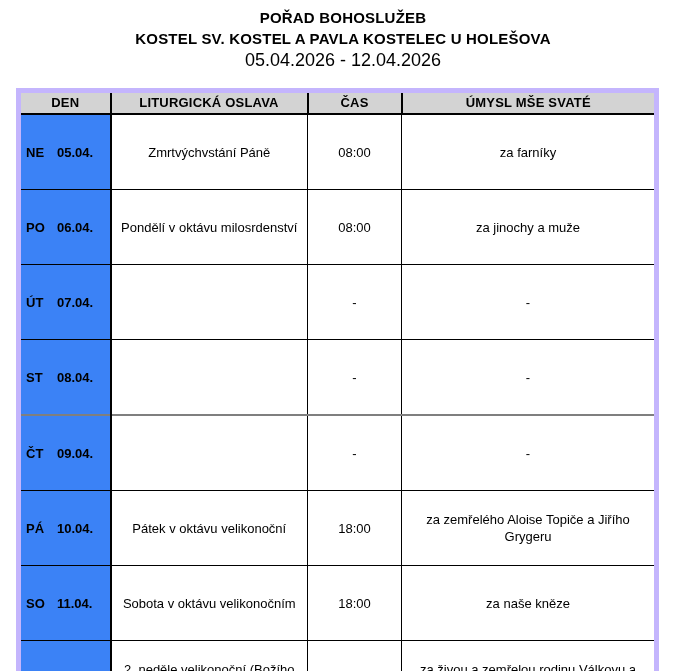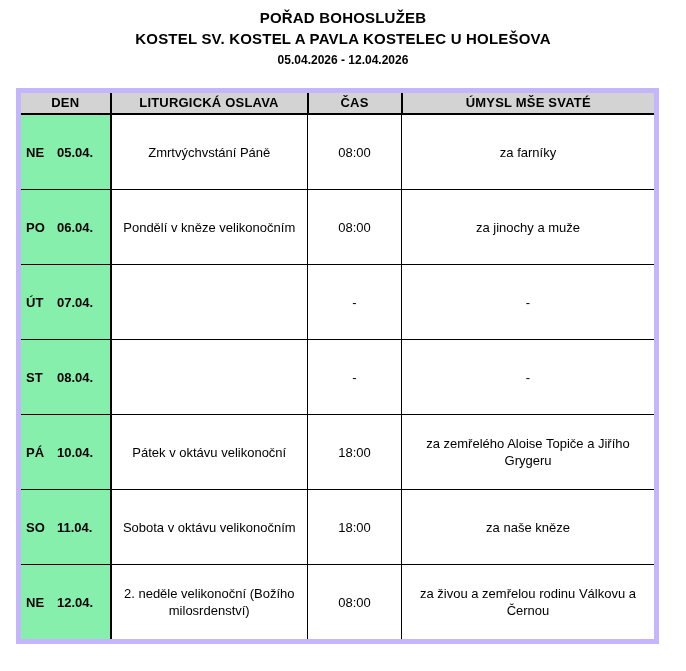--- a/index.html
+++ b/index.html
@@ -7,21 +7,21 @@
     position: relative;
     width: 686px;
     height: 671px;
     background: #ffffff;
     font-family: "Liberation Sans", "DejaVu Sans", sans-serif;
     color: #000000;
     overflow: hidden;
   }
   .titles { text-align: center; padding-top: 7px; }
   .title-line { font-size: 15px; font-weight: bold; line-height: 21px; letter-spacing: 0.2px; }
-  .date-line { font-size: 12px; font-weight: bold; line-height: 22px; }
+  .date-line { font-size: 18px; font-weight: normal; line-height: 22px; }
 
   table.schedule {
     border-collapse: collapse;
     table-layout: fixed;
     width: 638px;
     margin: 17px 0 0 16px;
     border: 5px solid #c4b5fd;
   }
   col.c-den { width: 92px; }
   col.c-osl { width: 197px; }
@@ -42,21 +42,21 @@
     border: 1px solid #000000;
     font-size: 13px;
     line-height: 17px;
     height: 66px;
     text-align: center;
     vertical-align: middle;
     padding: 4px 2px;
     overflow: hidden;
   }
   td.day {
-    background: #86efac;
+    background: #3b82f6;
     text-align: left;
     font-weight: bold;
     padding: 0 0 0 5px;
     border-right: 2px solid #000000;
     white-space: nowrap;
   }
   td.day .abbr { display: inline-block; min-width: 23px; margin-right: 8px; }
   tr.pagebreak td { border-top: 2px solid #7f7f7f; }
 </style>
 </head>
@@ -87,32 +87,38 @@
     </thead>
     <tbody>
       <tr>
         <td class="day"><span class="abbr">NE</span><span>05.04.</span></td>
         <td>Zmrtvýchvstání Páně</td>
         <td>08:00</td>
         <td>za farníky</td>
       </tr>
       <tr>
         <td class="day"><span class="abbr">PO</span><span>06.04.</span></td>
-        <td>Pondělí v kněze velikonočním</td>
+        <td>Pondělí v oktávu milosrdenství</td>
         <td>08:00</td>
         <td>za jinochy a muže</td>
       </tr>
       <tr>
         <td class="day"><span class="abbr">ÚT</span><span>07.04.</span></td>
         <td></td>
         <td>-</td>
         <td>-</td>
       </tr>
       <tr>
         <td class="day"><span class="abbr">ST</span><span>08.04.</span></td>
+        <td></td>
+        <td>-</td>
+        <td>-</td>
+      </tr>
+      <tr class="pagebreak">
+        <td class="day"><span class="abbr">ČT</span><span>09.04.</span></td>
         <td></td>
         <td>-</td>
         <td>-</td>
       </tr>
       <tr>
         <td class="day"><span class="abbr">PÁ</span><span>10.04.</span></td>
         <td>Pátek v oktávu velikonoční</td>
         <td>18:00</td>
         <td>za zemřelého Aloise Topiče a Jiřího Grygeru</td>
       </tr>

